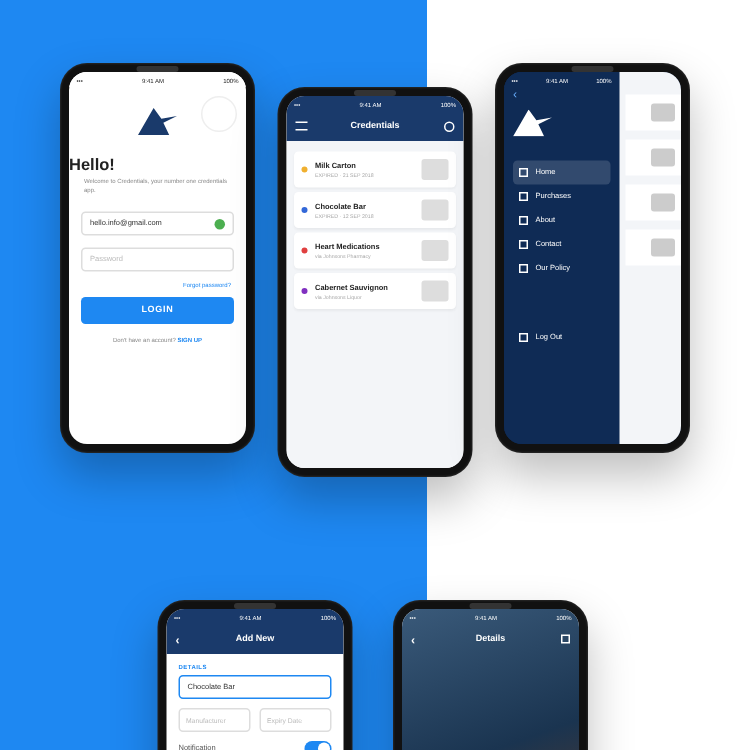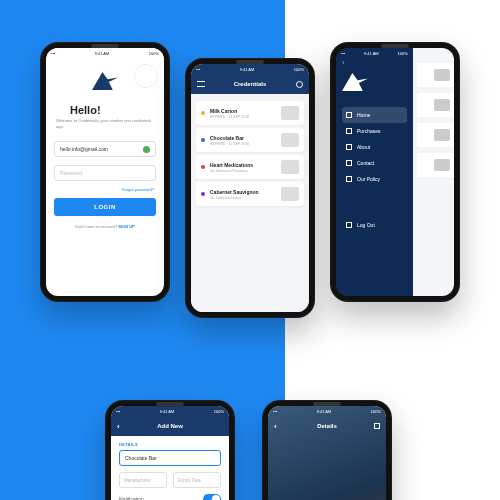--- a/index.html
+++ b/index.html
@@ -31,21 +31,21 @@
     padding: 0 5px; font-size: 4px; flex-shrink: 0;
   }
   .sb-light { background: #fff; color: #222; }
   .sb-dark { background: #1a3a6b; color: #fff; }
   .sb-blue { background: #0f2b55; color: #fff; }
 
   
   .p1 .logo-area { height: 46px; display:flex; align-items:center; justify-content:center; position:relative; }
   .p1 .logo-area::after { content:""; position:absolute; right:6px; top:6px; width:22px;height:22px;border:1px solid #eee;border-radius:50%; }
   .logo { width:26px;height:18px;background:#1a3a6b;clip-path:polygon(0 100%,40% 0,60% 40%,100% 30%,65% 55%,80% 100%);}
-  .p1 h1 { font-size:11px; font-weight:800; padding:0 24px 2px; color:#222;}
+  .p1 h1 { font-size:11px; font-weight:800; padding:0 0 2px; color:#222;}
   .p1 .sub { font-size:4px; color:#888; padding:0 10px 8px; line-height:1.4;}
   .p1 .field { margin:4px 8px; height:16px; border:1px solid #ddd; border-radius:3px; display:flex;align-items:center; padding:0 5px; font-size:5px; color:#333; position:relative;}
   .p1 .field.ph { color:#bbb; }
   .p1 .field .check { position:absolute; right:5px; width:7px;height:7px;border-radius:50%;background:#4caf50;}
   .p1 .forgot { text-align:right; padding:2px 10px 6px; font-size:4px; color:#1e88f2;}
   .p1 .loginbtn { margin:0 8px; height:18px; background:#1e88f2; color:#fff; border-radius:3px; display:flex;align-items:center;justify-content:center; font-size:6px; font-weight:700; letter-spacing:.5px;}
   .p1 .signup { text-align:center; font-size:4px; color:#888; margin-top:8px;}
   .p1 .signup b { color:#1e88f2; font-weight:700;}
 
   

